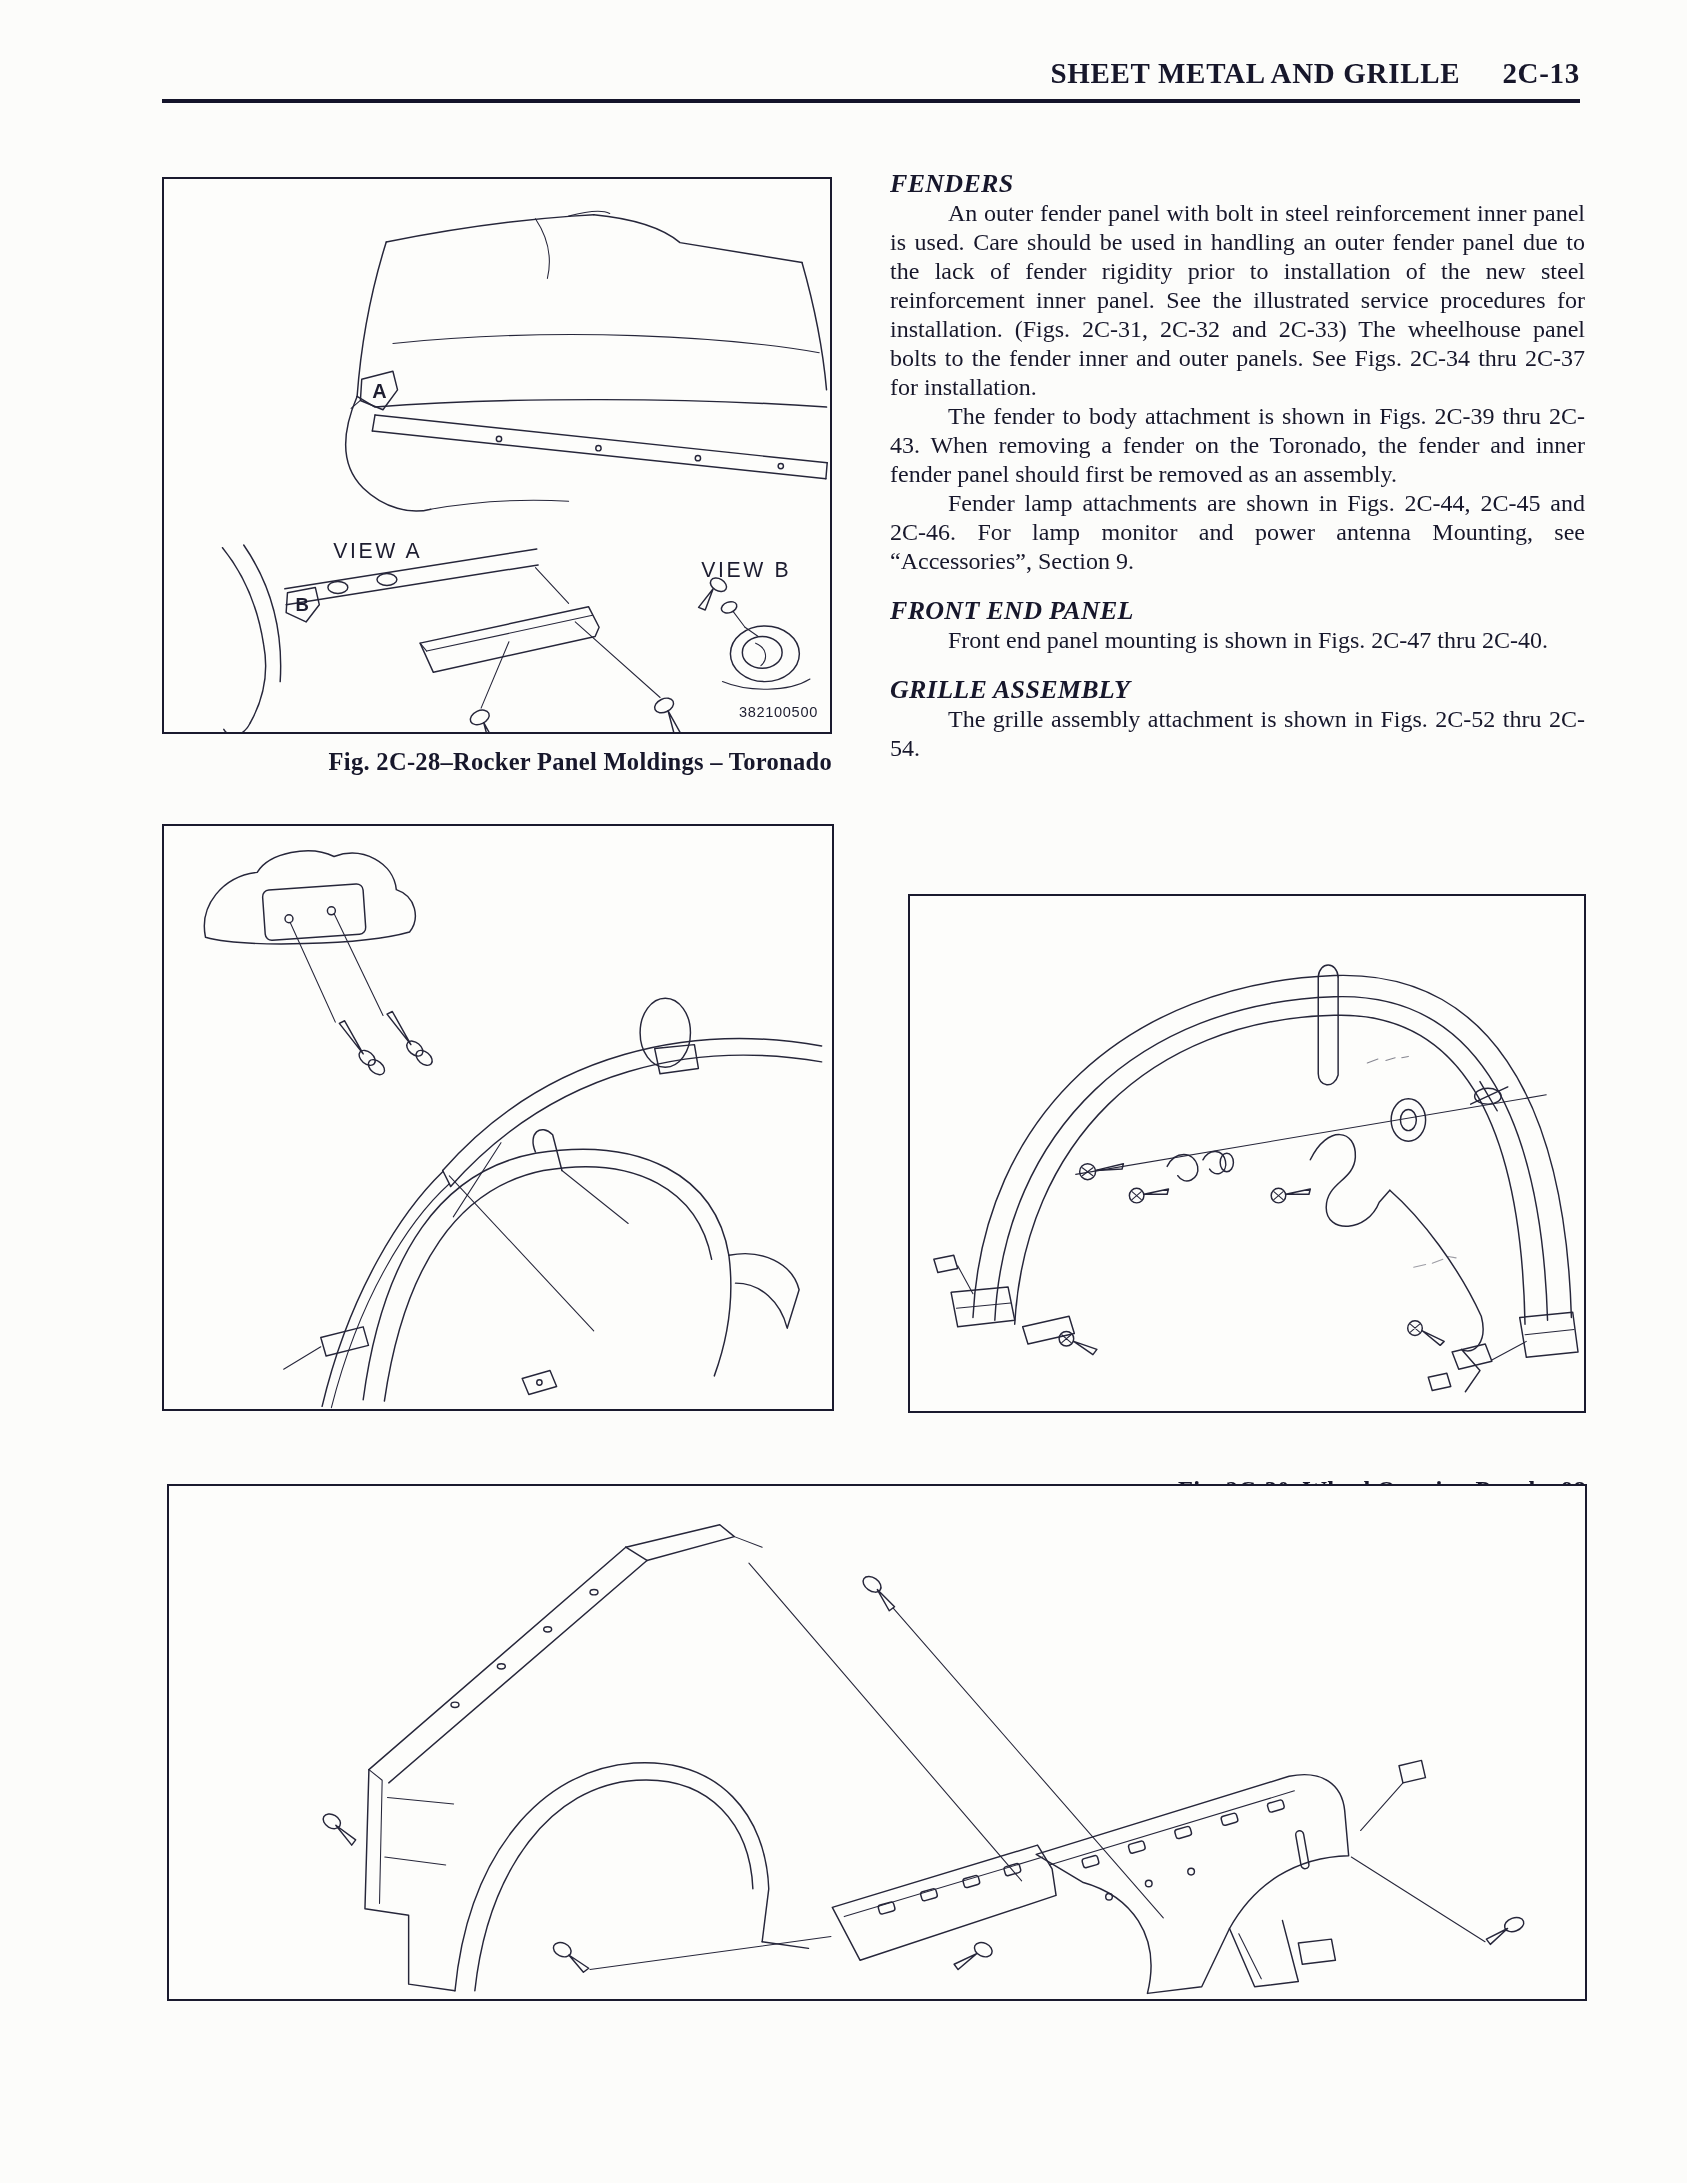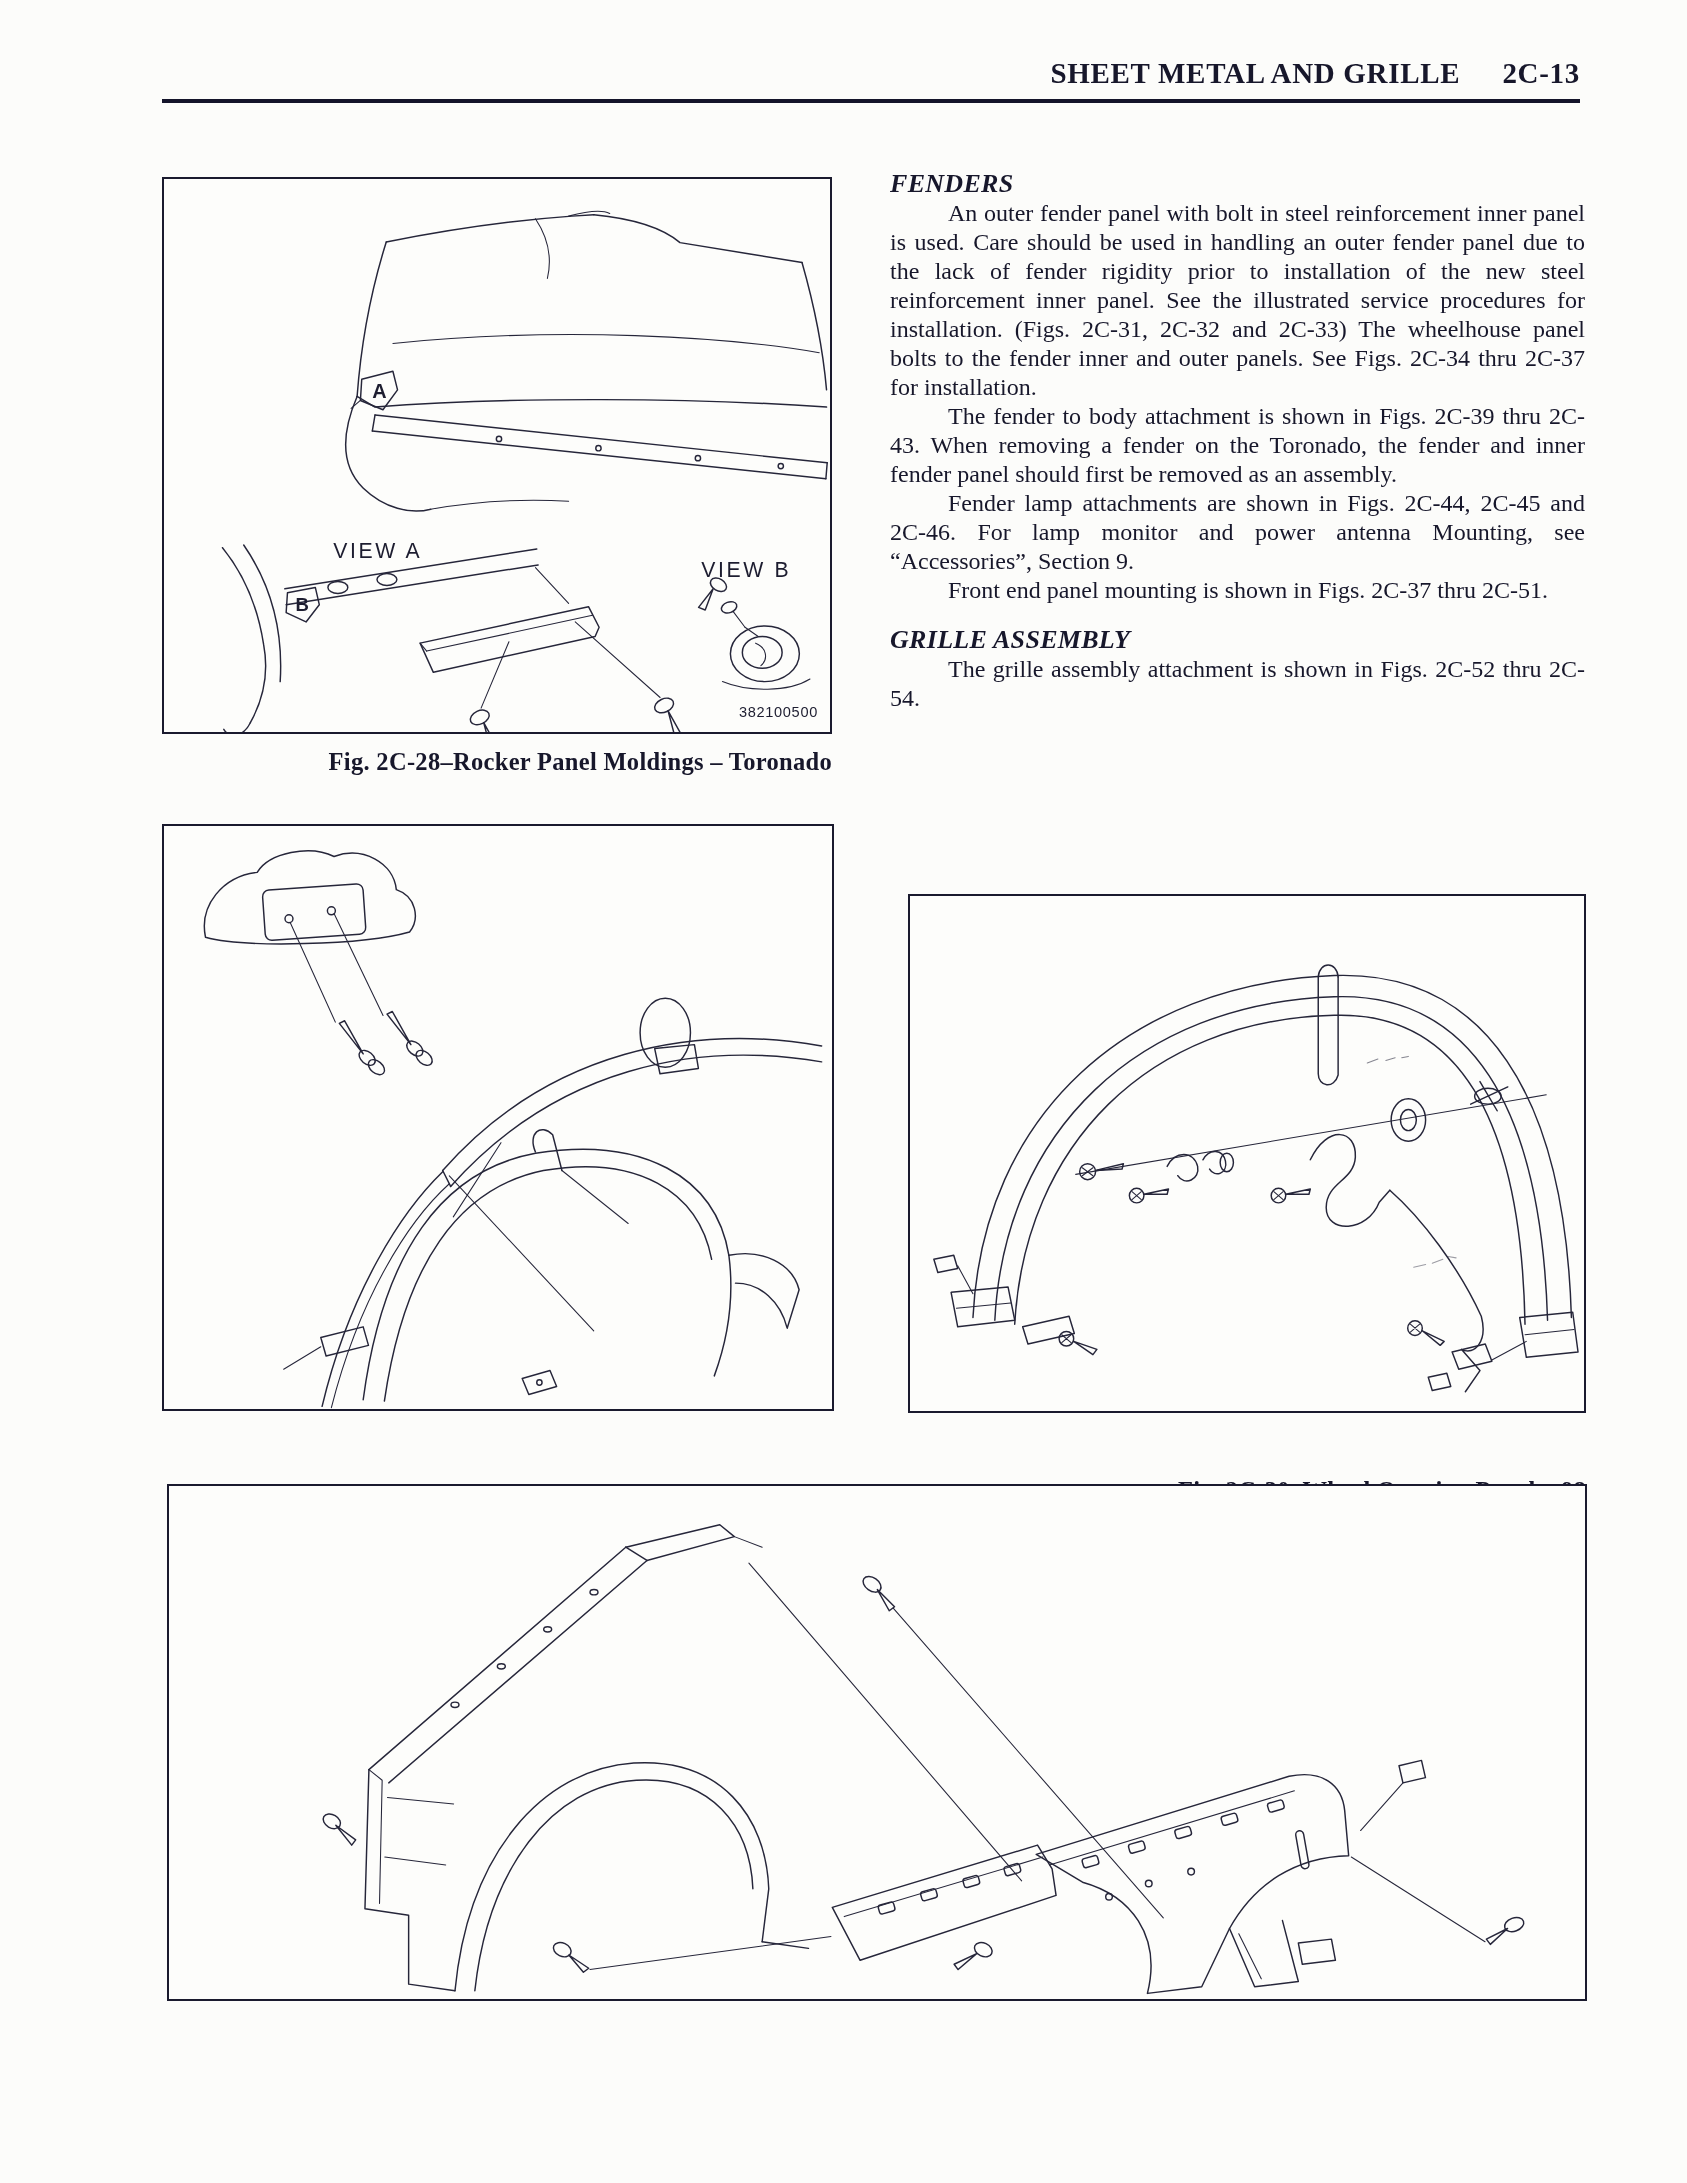--- a/index.html
+++ b/index.html
@@ -128,21 +128,22 @@
       <text class="svgtxt" x="986" y="812" font-size="22" text-anchor="end" letter-spacing="1">382100500</text>
     </svg>
   </div>
   <div class="caption" style="left:162px;top:748px;width:670px;">Fig. 2C-28–Rocker Panel Moldings – Toronado</div>
 
   <div class="col">
     <h3>FENDERS</h3>
     <p>An outer fender panel with bolt in steel reinforcement inner panel is used. Care should be used in handling an outer fender panel due to the lack of fender rigidity prior to installation of the new steel reinforcement inner panel. See the illustrated service procedures for installation. (Figs. 2C-31, 2C-32 and 2C-33) The wheelhouse panel bolts to the fender inner and outer panels. See Figs. 2C-34 thru 2C-37 for installation.</p>
     <p>The fender to body attachment is shown in Figs. 2C-39 thru 2C-43. When removing a fender on the Toronado, the fender and inner fender panel should first be removed as an assembly.</p>
     <p>Fender lamp attachments are shown in Figs. 2C-44, 2C-45 and 2C-46. For lamp monitor and power antenna Mounting, see “Accessories”, Section 9.</p>
-    <p>Front end panel mounting is shown in Figs. 2C-37 thru 2C-51.</p>
+    <h3 class="gap">FRONT END PANEL</h3>
+    <p>Front end panel mounting is shown in Figs. 2C-47 thru 2C-40.</p>
     <h3 class="gap">GRILLE ASSEMBLY</h3>
     <p>The grille assembly attachment is shown in Figs. 2C-52 thru 2C-54.</p>
   </div>
 
   <div class="figbox" style="left:162px;top:824px;width:672px;height:587px;">
     <svg viewBox="0 0 1007 880">
       <g class="ink w2">
         <path d="M62,168 C52,120 88,76 140,70 C158,40 220,28 256,46 C300,30 346,56 350,96 C380,106 386,140 370,160 C300,180 120,184 62,168 Z"></path>
         <rect x="150" y="92" width="152" height="76" rx="10" transform="rotate(-4 226 130)"></rect>
         <circle cx="188" cy="140" r="6"></circle>

